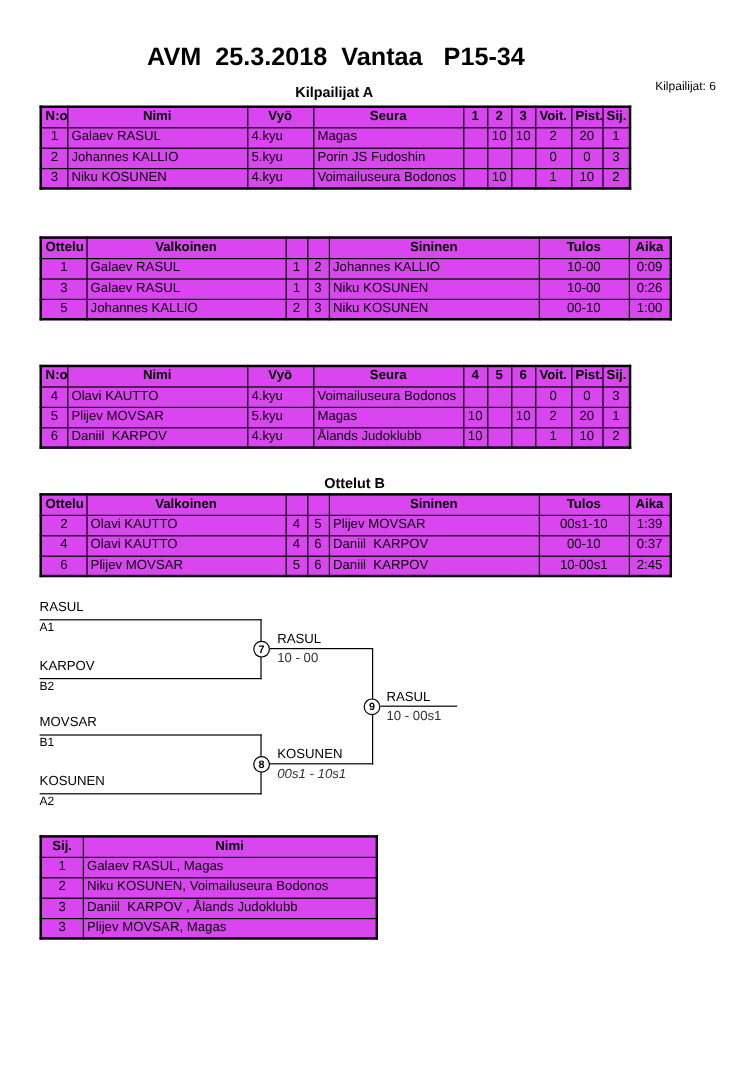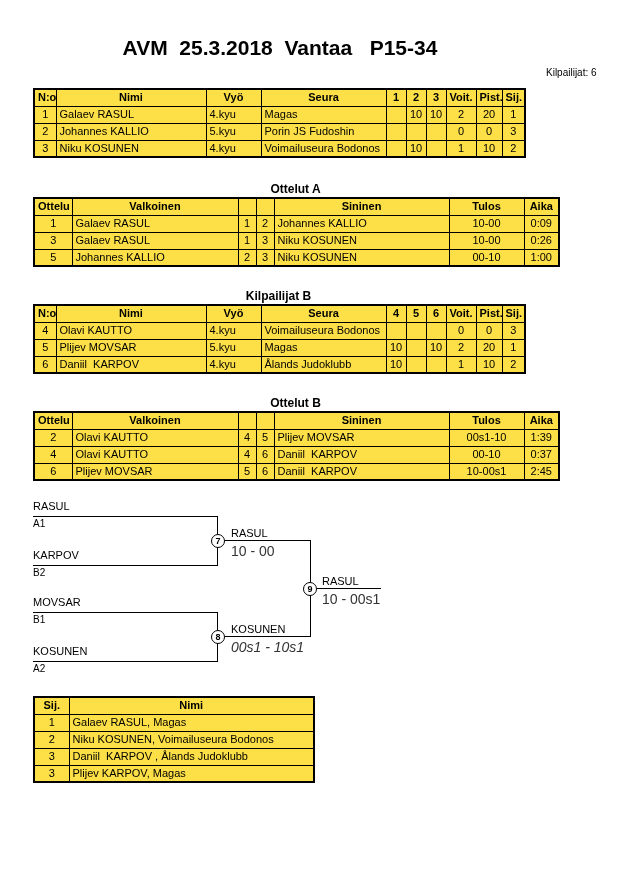--- a/index.html
+++ b/index.html
@@ -11,50 +11,51 @@
   .title {
     position:absolute; top:36px; left:0; width:560px; text-align:center;
     font-size:21px; font-weight:bold; white-space:pre;
   }
   .count { position:absolute; top:67px; left:546px; font-size:10px; }
   .sec-heading {
     position:absolute; font-size:12px; font-weight:bold; text-align:center;
   }
   table.tbl {
     position:absolute; border-collapse:collapse; table-layout:fixed;
-    font-size:11px; border:2px solid #000; background:#fde047;
+    font-size:11px; border:2px solid #000; background:#d946ef;
   }
   .tbl th, .tbl td {
     border:1px solid #000; height:17px; padding:0 3px;
     white-space:pre; overflow:hidden; line-height:15px; font-size:11px;
   }
   .tbl th { text-align:center; font-weight:bold; }
   td.c { text-align:center; }
   td.l { text-align:left; }
   
   .bk-name  { position:absolute; font-size:11px; white-space:pre; }
   .bk-seed  { position:absolute; font-size:10px; white-space:pre; }
   .bk-line-h{ position:absolute; height:1px; background:#000; }
   .bk-line-v{ position:absolute; width:1px;  background:#000; }
   .bk-circle{
     position:absolute; width:14px; height:14px; border:1px solid #000;
     border-radius:50%; background:#fff; font-size:9px; line-height:12px;
     text-align:center; z-index:2; font-weight:bold;
   }
   .bk-winner{ position:absolute; font-size:11px; white-space:pre; }
-  .bk-score { position:absolute; font-size:14px; color:#333; white-space:pre; }
+  .bk-score { position:absolute; font-size:11px; color:#333; white-space:pre; }
 </style>
 </head>
 <body>
 
 <div class="page">
 
   <div class="title">AVM  25.3.2018  Vantaa   P15-34</div>
   <div class="count">Kilpailijat: 6</div>
 
+  <div class="sec-heading" style="left:33px; top:70px; width:491px;">Kilpailijat A</div>
   <table class="tbl" style="left:33px; top:88px; width:491px;">
     <colgroup>
       <col style="width:22px">
         <col style="width:150px">
         <col style="width:55px">
         <col style="width:125px">
         <col style="width:20px">
         <col style="width:20px">
         <col style="width:20px">
         <col style="width:30px">
@@ -108,21 +109,20 @@
         <td class="c"></td>
         <td class="c">10</td>
         <td class="c"></td>
         <td class="c">1</td>
         <td class="c">10</td>
         <td class="c">2</td>
       </tr>
     </tbody>
   </table>
 
-  <div class="sec-heading" style="left:33px; top:182px; width:525px;">Ottelut A</div>
   <table class="tbl" style="left:33px; top:197px; width:525px;">
     <colgroup>
       <col style="width:38px">
         <col style="width:166px">
         <col style="width:18px">
         <col style="width:18px">
         <col style="width:175px">
         <col style="width:75px">
         <col style="width:35px">
     </colgroup>
@@ -161,21 +161,20 @@
         <td class="l">Johannes KALLIO</td>
         <td class="c">2</td>
         <td class="c">3</td>
         <td class="l">Niku KOSUNEN</td>
         <td class="c">00-10</td>
         <td class="c">1:00</td>
       </tr>
     </tbody>
   </table>
 
-  <div class="sec-heading" style="left:33px; top:289px; width:491px;">Kilpailijat B</div>
   <table class="tbl" style="left:33px; top:304px; width:491px;">
     <colgroup>
       <col style="width:22px">
         <col style="width:150px">
         <col style="width:55px">
         <col style="width:125px">
         <col style="width:20px">
         <col style="width:20px">
         <col style="width:20px">
         <col style="width:30px">
@@ -341,18 +340,18 @@
       <tr>
         <td class="c">2</td>
         <td class="l">Niku KOSUNEN, Voimailuseura Bodonos</td>
       </tr>
       <tr>
         <td class="c">3</td>
         <td class="l">Daniil  KARPOV , Ålands Judoklubb</td>
       </tr>
       <tr>
         <td class="c">3</td>
-        <td class="l">Plijev KARPOV, Magas</td>
+        <td class="l">Plijev MOVSAR, Magas</td>
       </tr>
     </tbody>
   </table>
 
 </div>
 
 </body></html>

